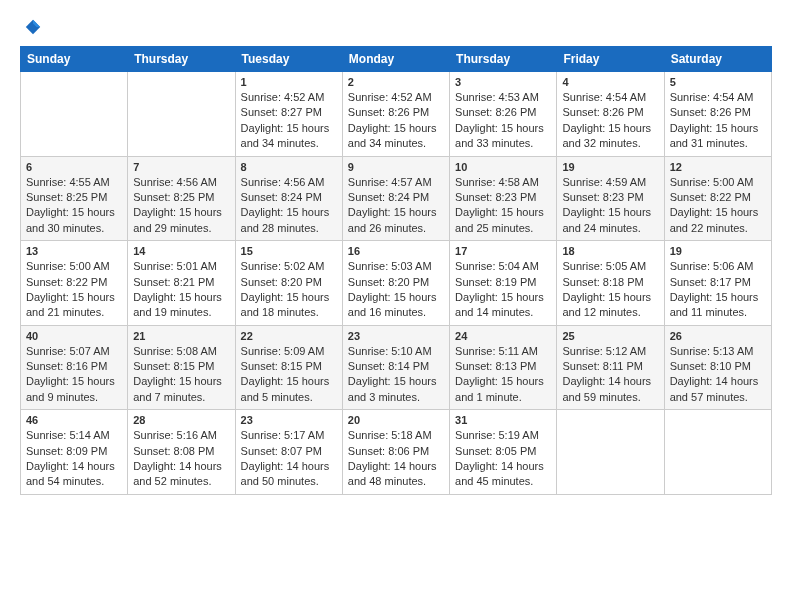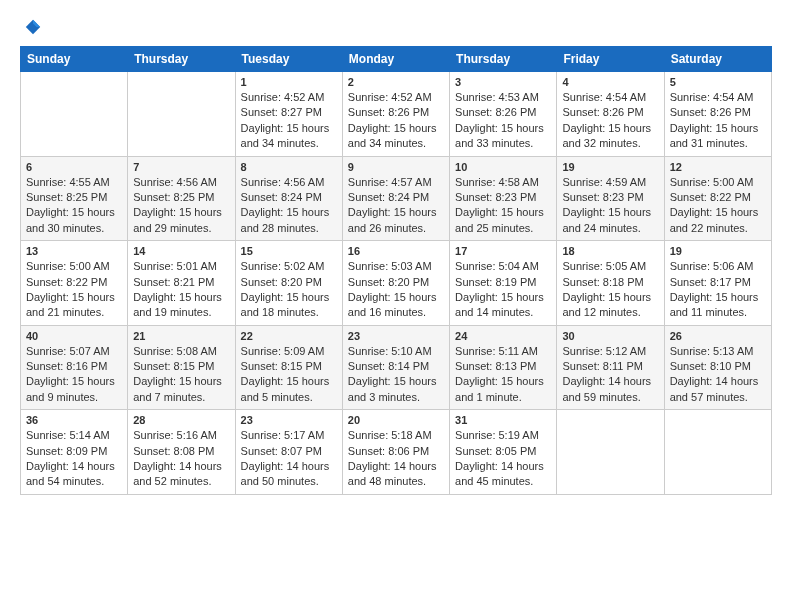--- a/index.html
+++ b/index.html
@@ -238,31 +238,31 @@
           </td>
           <td>
             <span class="day-num">23</span>
             <div class="day-info">Sunrise: 5:10 AM<br>Sunset: 8:14 PM<br>Daylight: 15 hours and 3 minutes.</div>
           </td>
           <td>
             <span class="day-num">24</span>
             <div class="day-info">Sunrise: 5:11 AM<br>Sunset: 8:13 PM<br>Daylight: 15 hours and 1 minute.</div>
           </td>
           <td>
-            <span class="day-num">30</span>
+            <span class="day-num">25</span>
             <div class="day-info">Sunrise: 5:12 AM<br>Sunset: 8:11 PM<br>Daylight: 14 hours and 59 minutes.</div>
           </td>
           <td>
             <span class="day-num">26</span>
             <div class="day-info">Sunrise: 5:13 AM<br>Sunset: 8:10 PM<br>Daylight: 14 hours and 57 minutes.</div>
           </td>
         </tr>
         <tr>
           <td>
-            <span class="day-num">36</span>
+            <span class="day-num">46</span>
             <div class="day-info">Sunrise: 5:14 AM<br>Sunset: 8:09 PM<br>Daylight: 14 hours and 54 minutes.</div>
           </td>
           <td>
             <span class="day-num">28</span>
             <div class="day-info">Sunrise: 5:16 AM<br>Sunset: 8:08 PM<br>Daylight: 14 hours and 52 minutes.</div>
           </td>
           <td>
             <span class="day-num">23</span>
             <div class="day-info">Sunrise: 5:17 AM<br>Sunset: 8:07 PM<br>Daylight: 14 hours and 50 minutes.</div>
           </td>

